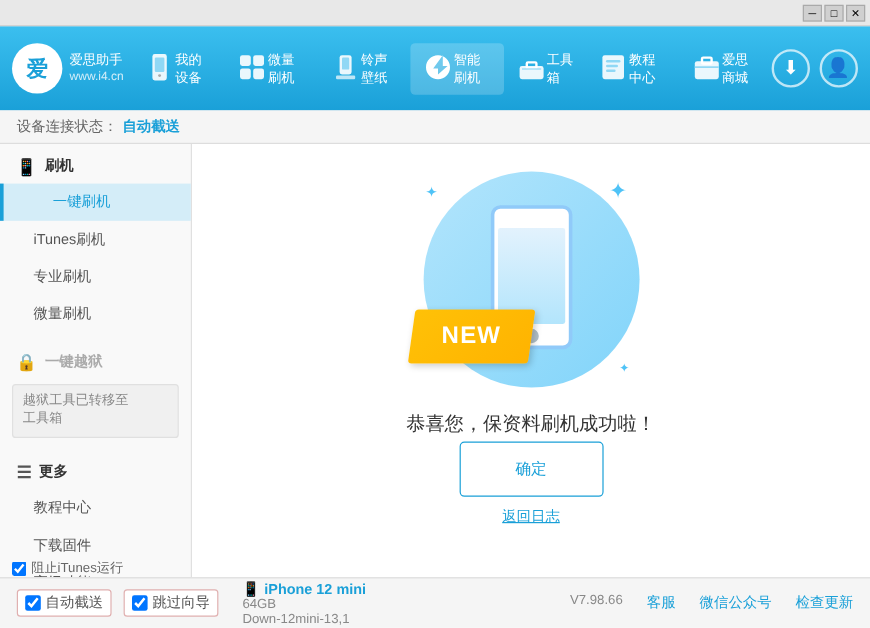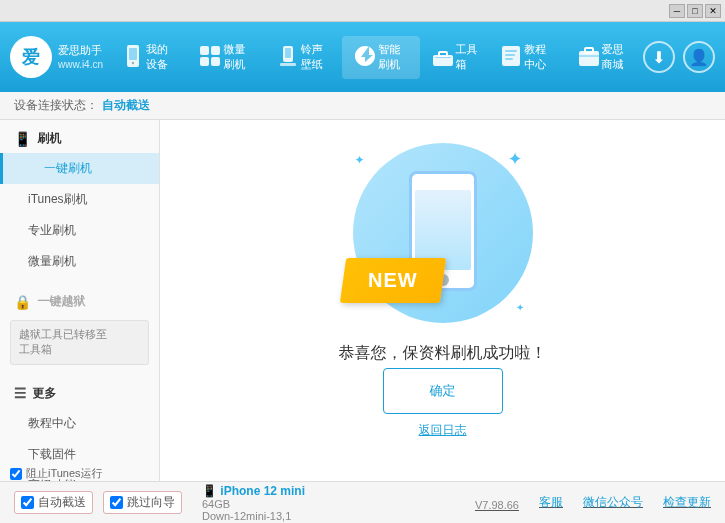--- a/index.html
+++ b/index.html
@@ -304,25 +304,24 @@
       font-size: 12px;
       color: #1aa0d8;
       font-weight: bold;
     }
     .device-detail {
       font-size: 11px;
       color: #888;
     }
     .bottom-right {
       display: flex;
-      align-items: flex-end;
+      align-items: flex-start;
       gap: 20px;
       font-size: 12px;
       color: #555;
-      text-decoration: underline;
     }
     .bottom-link {
       color: #1aa0d8;
       cursor: pointer;
     }
     .version-text { color: #888; font-size: 11px; }
   </style>
 </head>
 <body>
 

